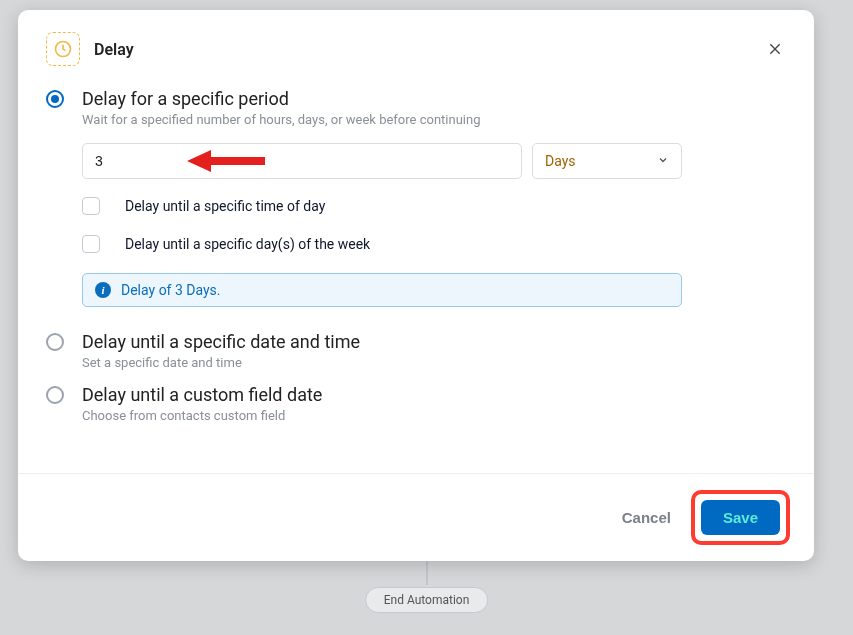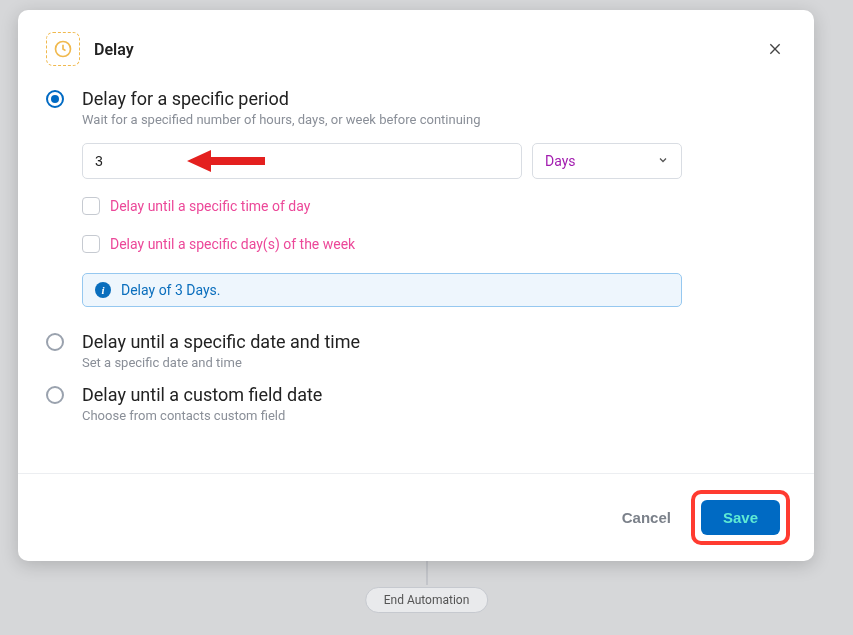--- a/index.html
+++ b/index.html
@@ -130,21 +130,21 @@
     font-size: 14px;
     color: #222;
     outline: none;
   }
   .select-wrap {
     width: 150px;
     border: 1px solid #d9dde3;
     border-radius: 5px;
     padding: 9px 12px;
     font-size: 14px;
-    color: #a21caf;
+    color: #a16207;
     display:flex;align-items:center;justify-content:space-between;
     cursor:pointer;
   }
   .chev { color:#555; }
   .arrow-annot {
     position: absolute;
     left: 105px;
     top: 3px;
     width: 80px;
     height: 30px;
@@ -155,21 +155,21 @@
     align-items: center;
     margin: 0 0 20px 36px;
   }
   .checkbox {
     width: 18px; height: 18px;
     border: 1.5px solid #c6cad1;
     border-radius: 4px;
     margin-right: 10px;
     flex-shrink:0;
   }
-  .checkbox-label { font-size: 14px; color: #ec4899; }
+  .checkbox-label { font-size: 14px; color: #0f172a; margin-left: 15px; }
   .info-bar {
     margin: 8px 0 24px 36px;
     width: 600px;
     border: 1px solid #96c8f0;
     background: #eef6fd;
     border-radius: 5px;
     padding: 8px 12px;
     display: flex;
     align-items: center;
     gap: 10px;

